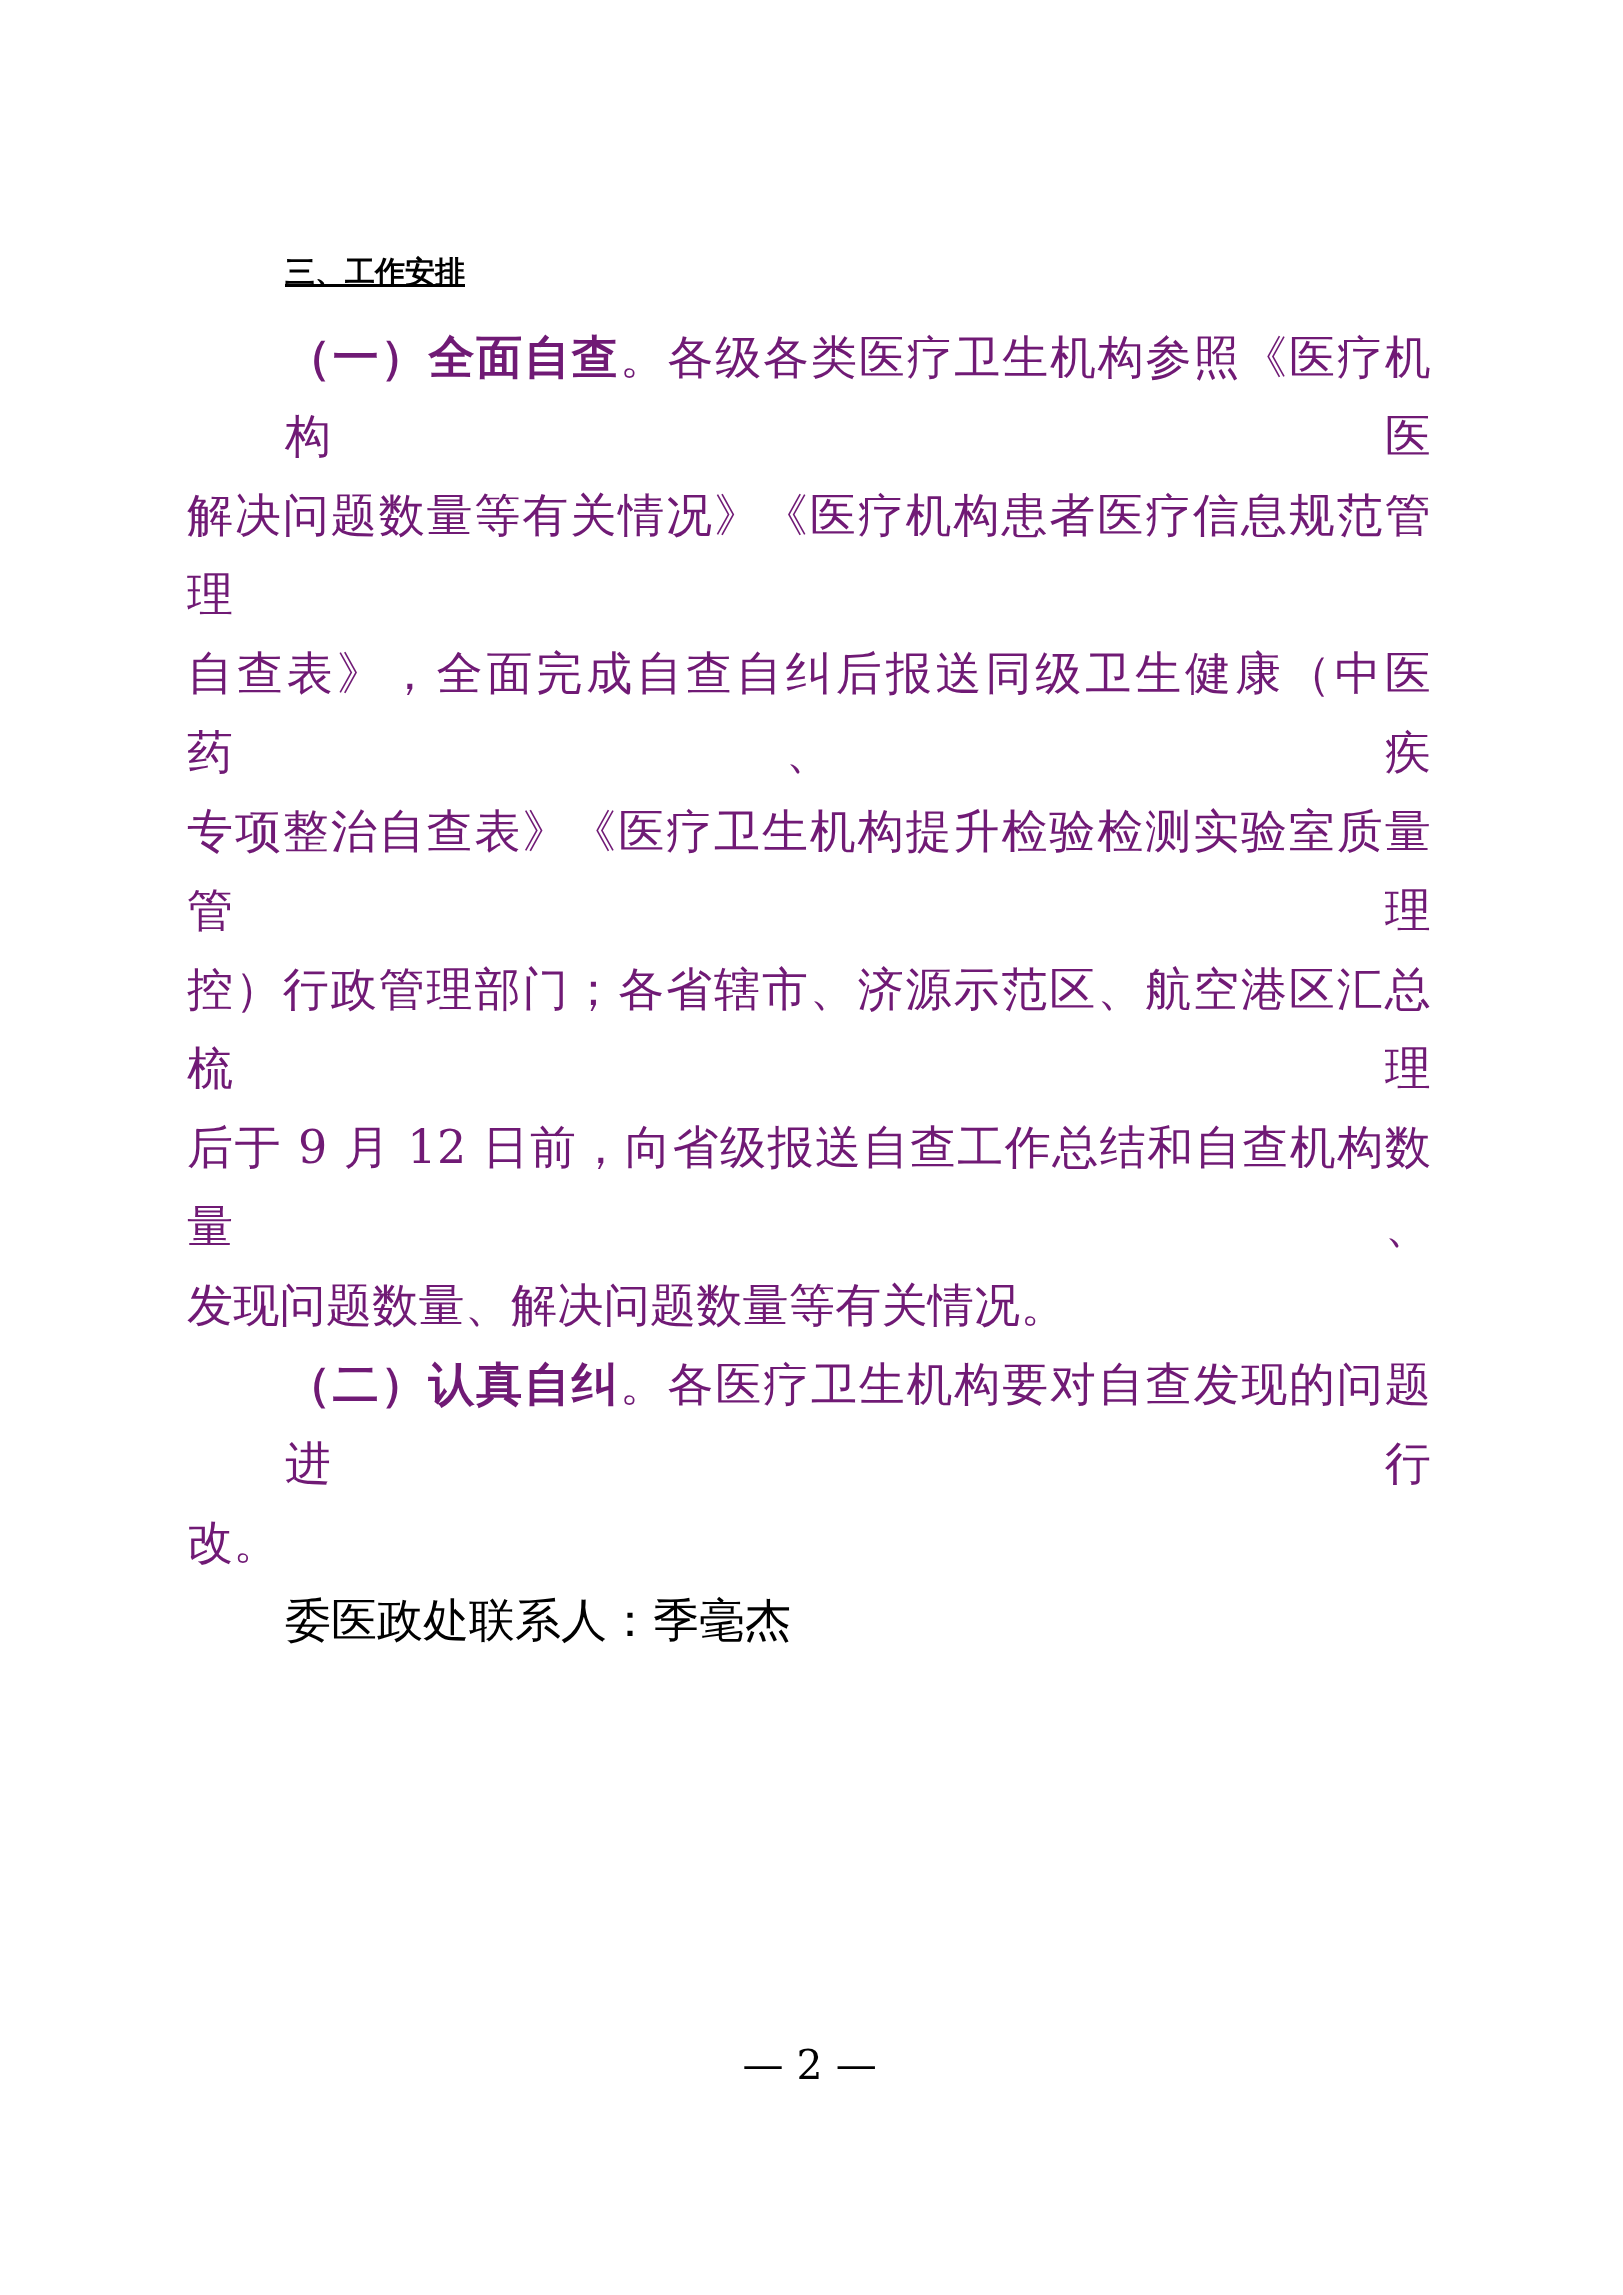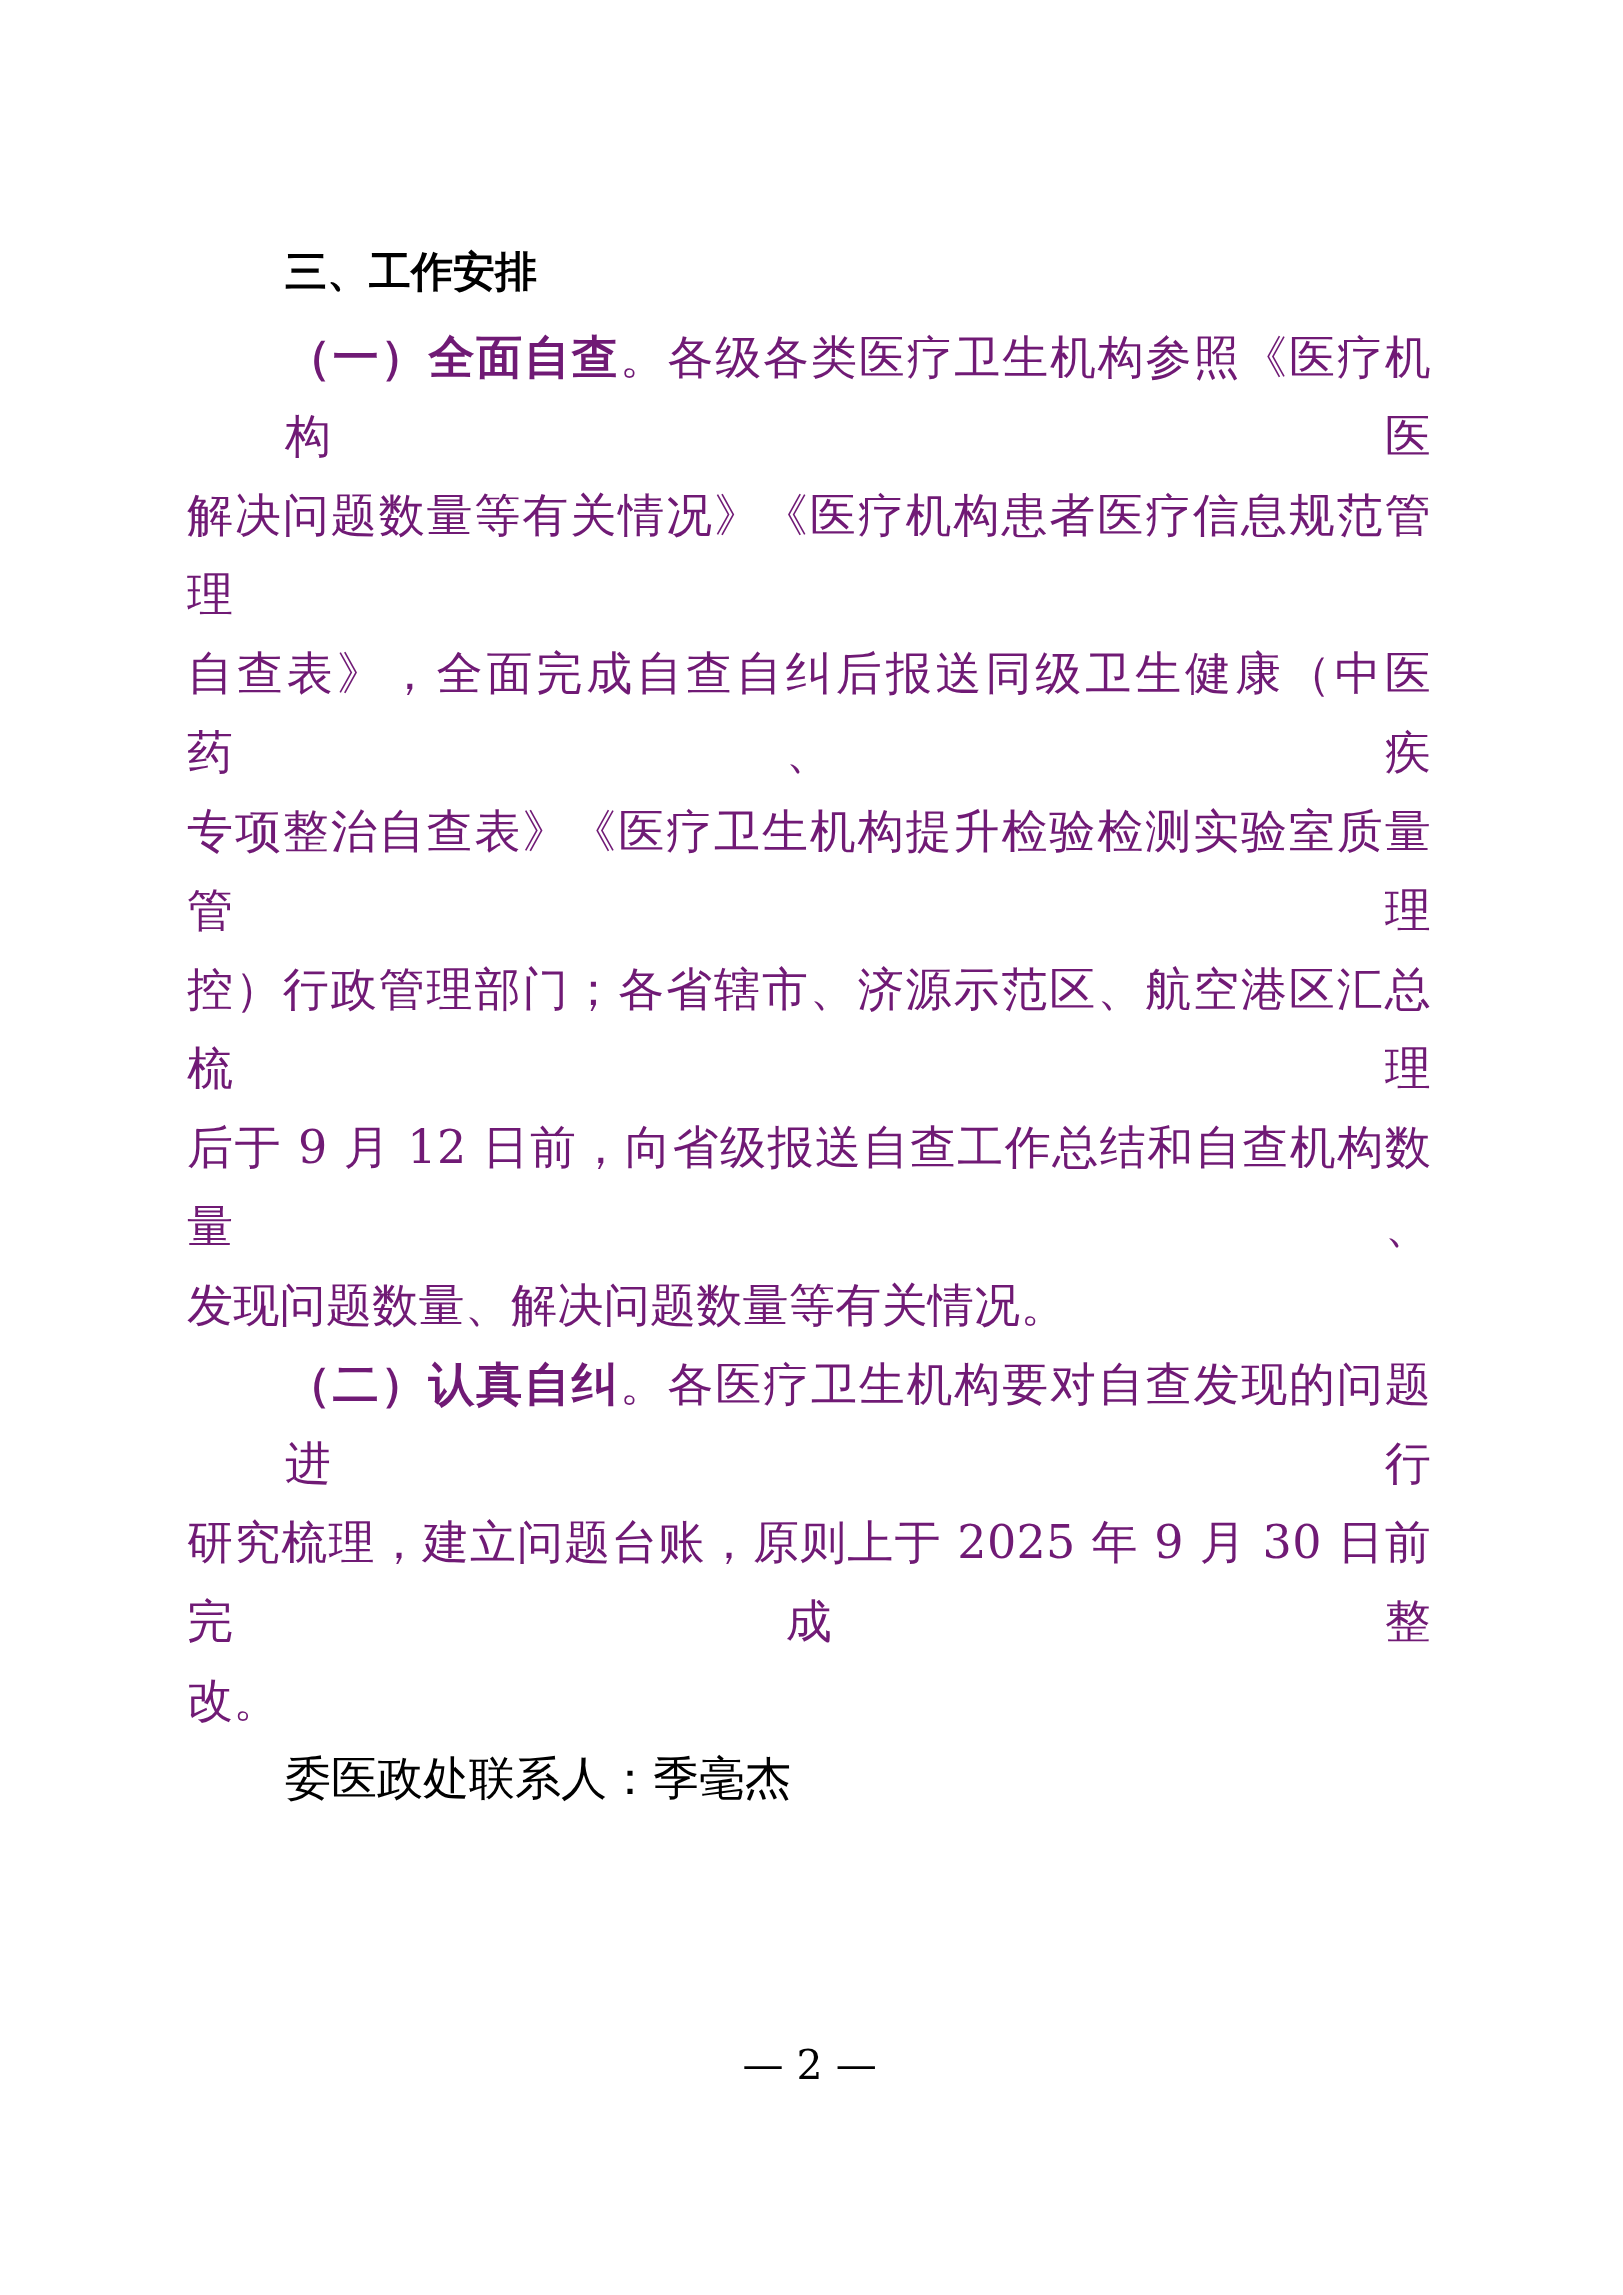--- a/index.html
+++ b/index.html
@@ -27,25 +27,26 @@
   
   .line {
     font-size: 46px;
     line-height: 79px;
     letter-spacing: 0.3px;
     white-space: pre;
     font-family: "DejaVu Serif", "Liberation Serif", serif;
     color: #701a75;
   }
   .section-heading {
-    font-size: 42px;
+    font-size: 30px;
     line-height: 79px;
     font-weight: bold;
     white-space: pre;
     margin-bottom: 6.5px;
+    text-decoration: underline;
   }
   .indent2 { padding-left: 98px; }
 
   
   .just {
     display: block;
     text-align: justify;
     text-align-last: justify;
     white-space: normal;
   }
@@ -90,21 +91,20 @@
       <div class="line just"><span>解决问题数量等有关情况》《医疗机构患者医疗信息规范管理</span></div>
       <div class="line just"><span>自查表》，全面完成自查自纠后报送同级卫生健康（中医药、疾</span></div>
       <div class="line just"><span>专项整治自查表》《医疗卫生机构提升检验检测实验室质量管理</span></div>
       <div class="line just"><span>控）行政管理部门；各省辖市、济源示范区、航空港区汇总梳理</span></div>
       <div class="line just"><span>后于 9 月 12 日前，向省级报送自查工作总结和自查机构数量、</span></div>
       <div class="line just last"><span>发现问题数量、解决问题数量等有关情况。</span></div>
     </div>
 
     <div class="para">
       <div class="line just indent2"><span><span class="bold">（二）认真自纠</span>。各医疗卫生机构要对自查发现的问题进行</span></div>
-      <div class="line just"><span>研究梳理，建立问题台账，原则上于 2025 年 9 月 30 日前完成整</span></div>
       <div class="line just last"><span>改。</span></div>
     </div>
 
 
     <div>
       <div class="contact-line"><span>委医政处联系人：</span><span>季毫杰</span></div>
 
     </div>
 
   </div>

